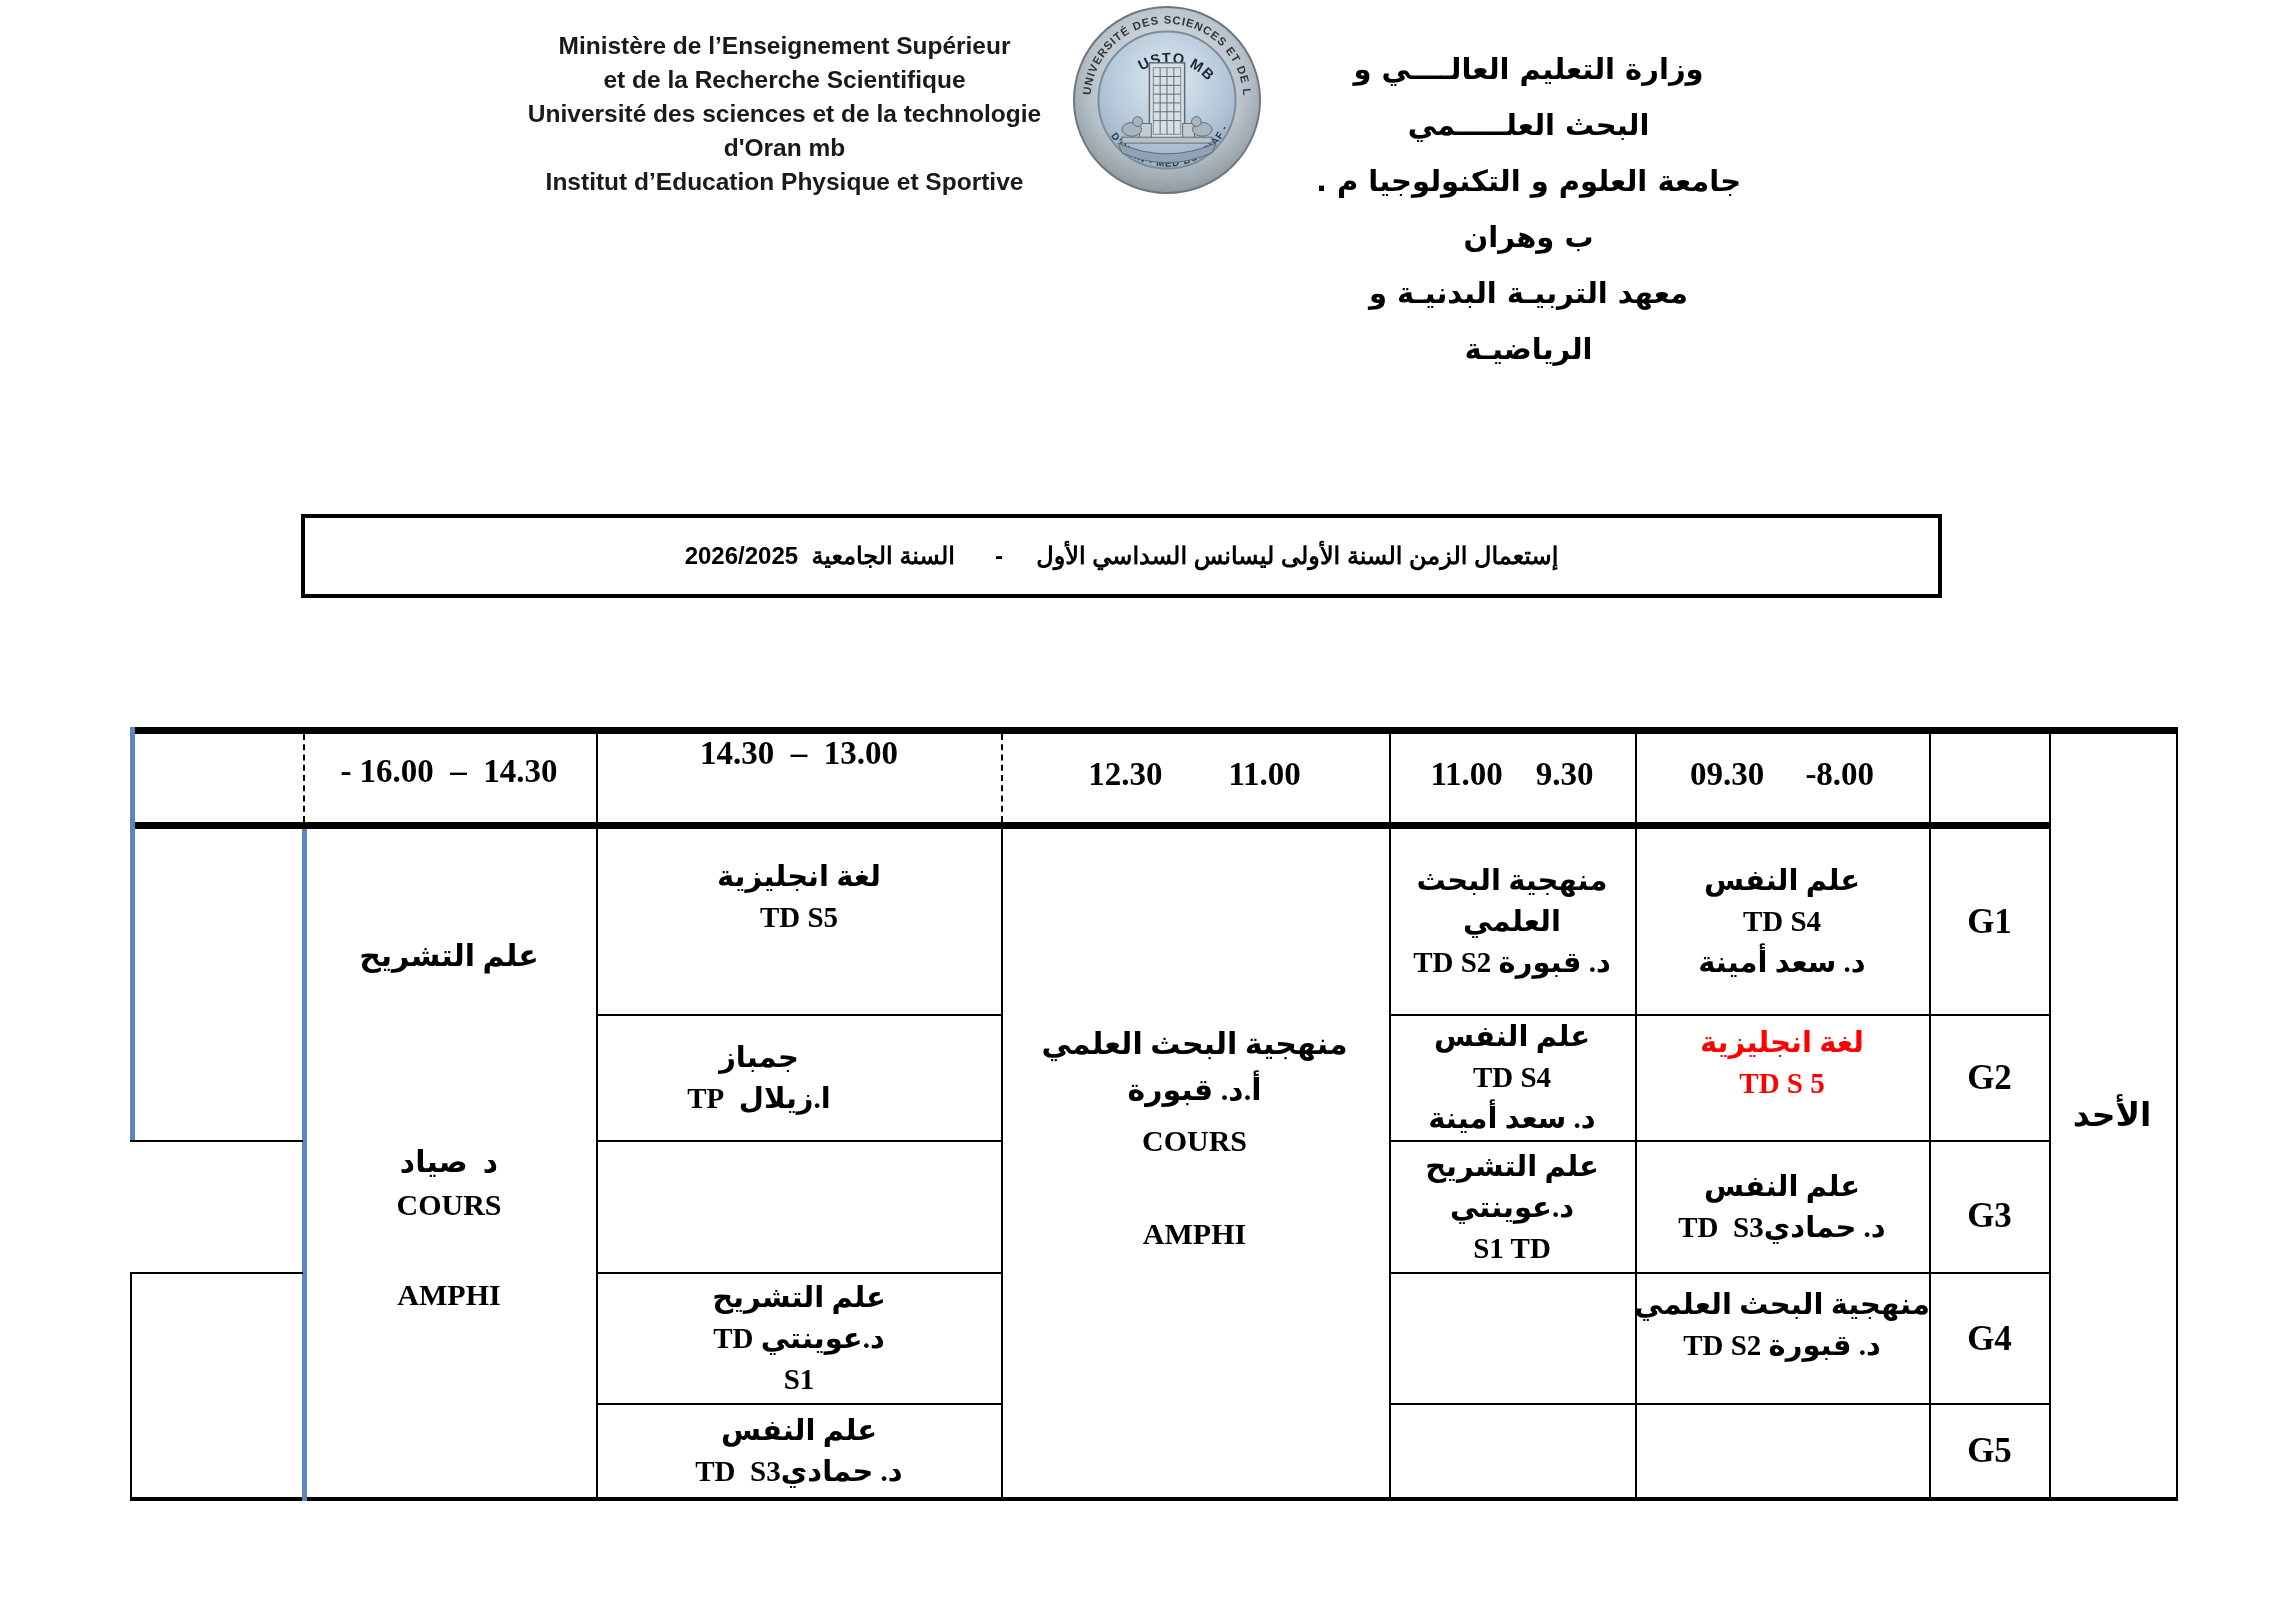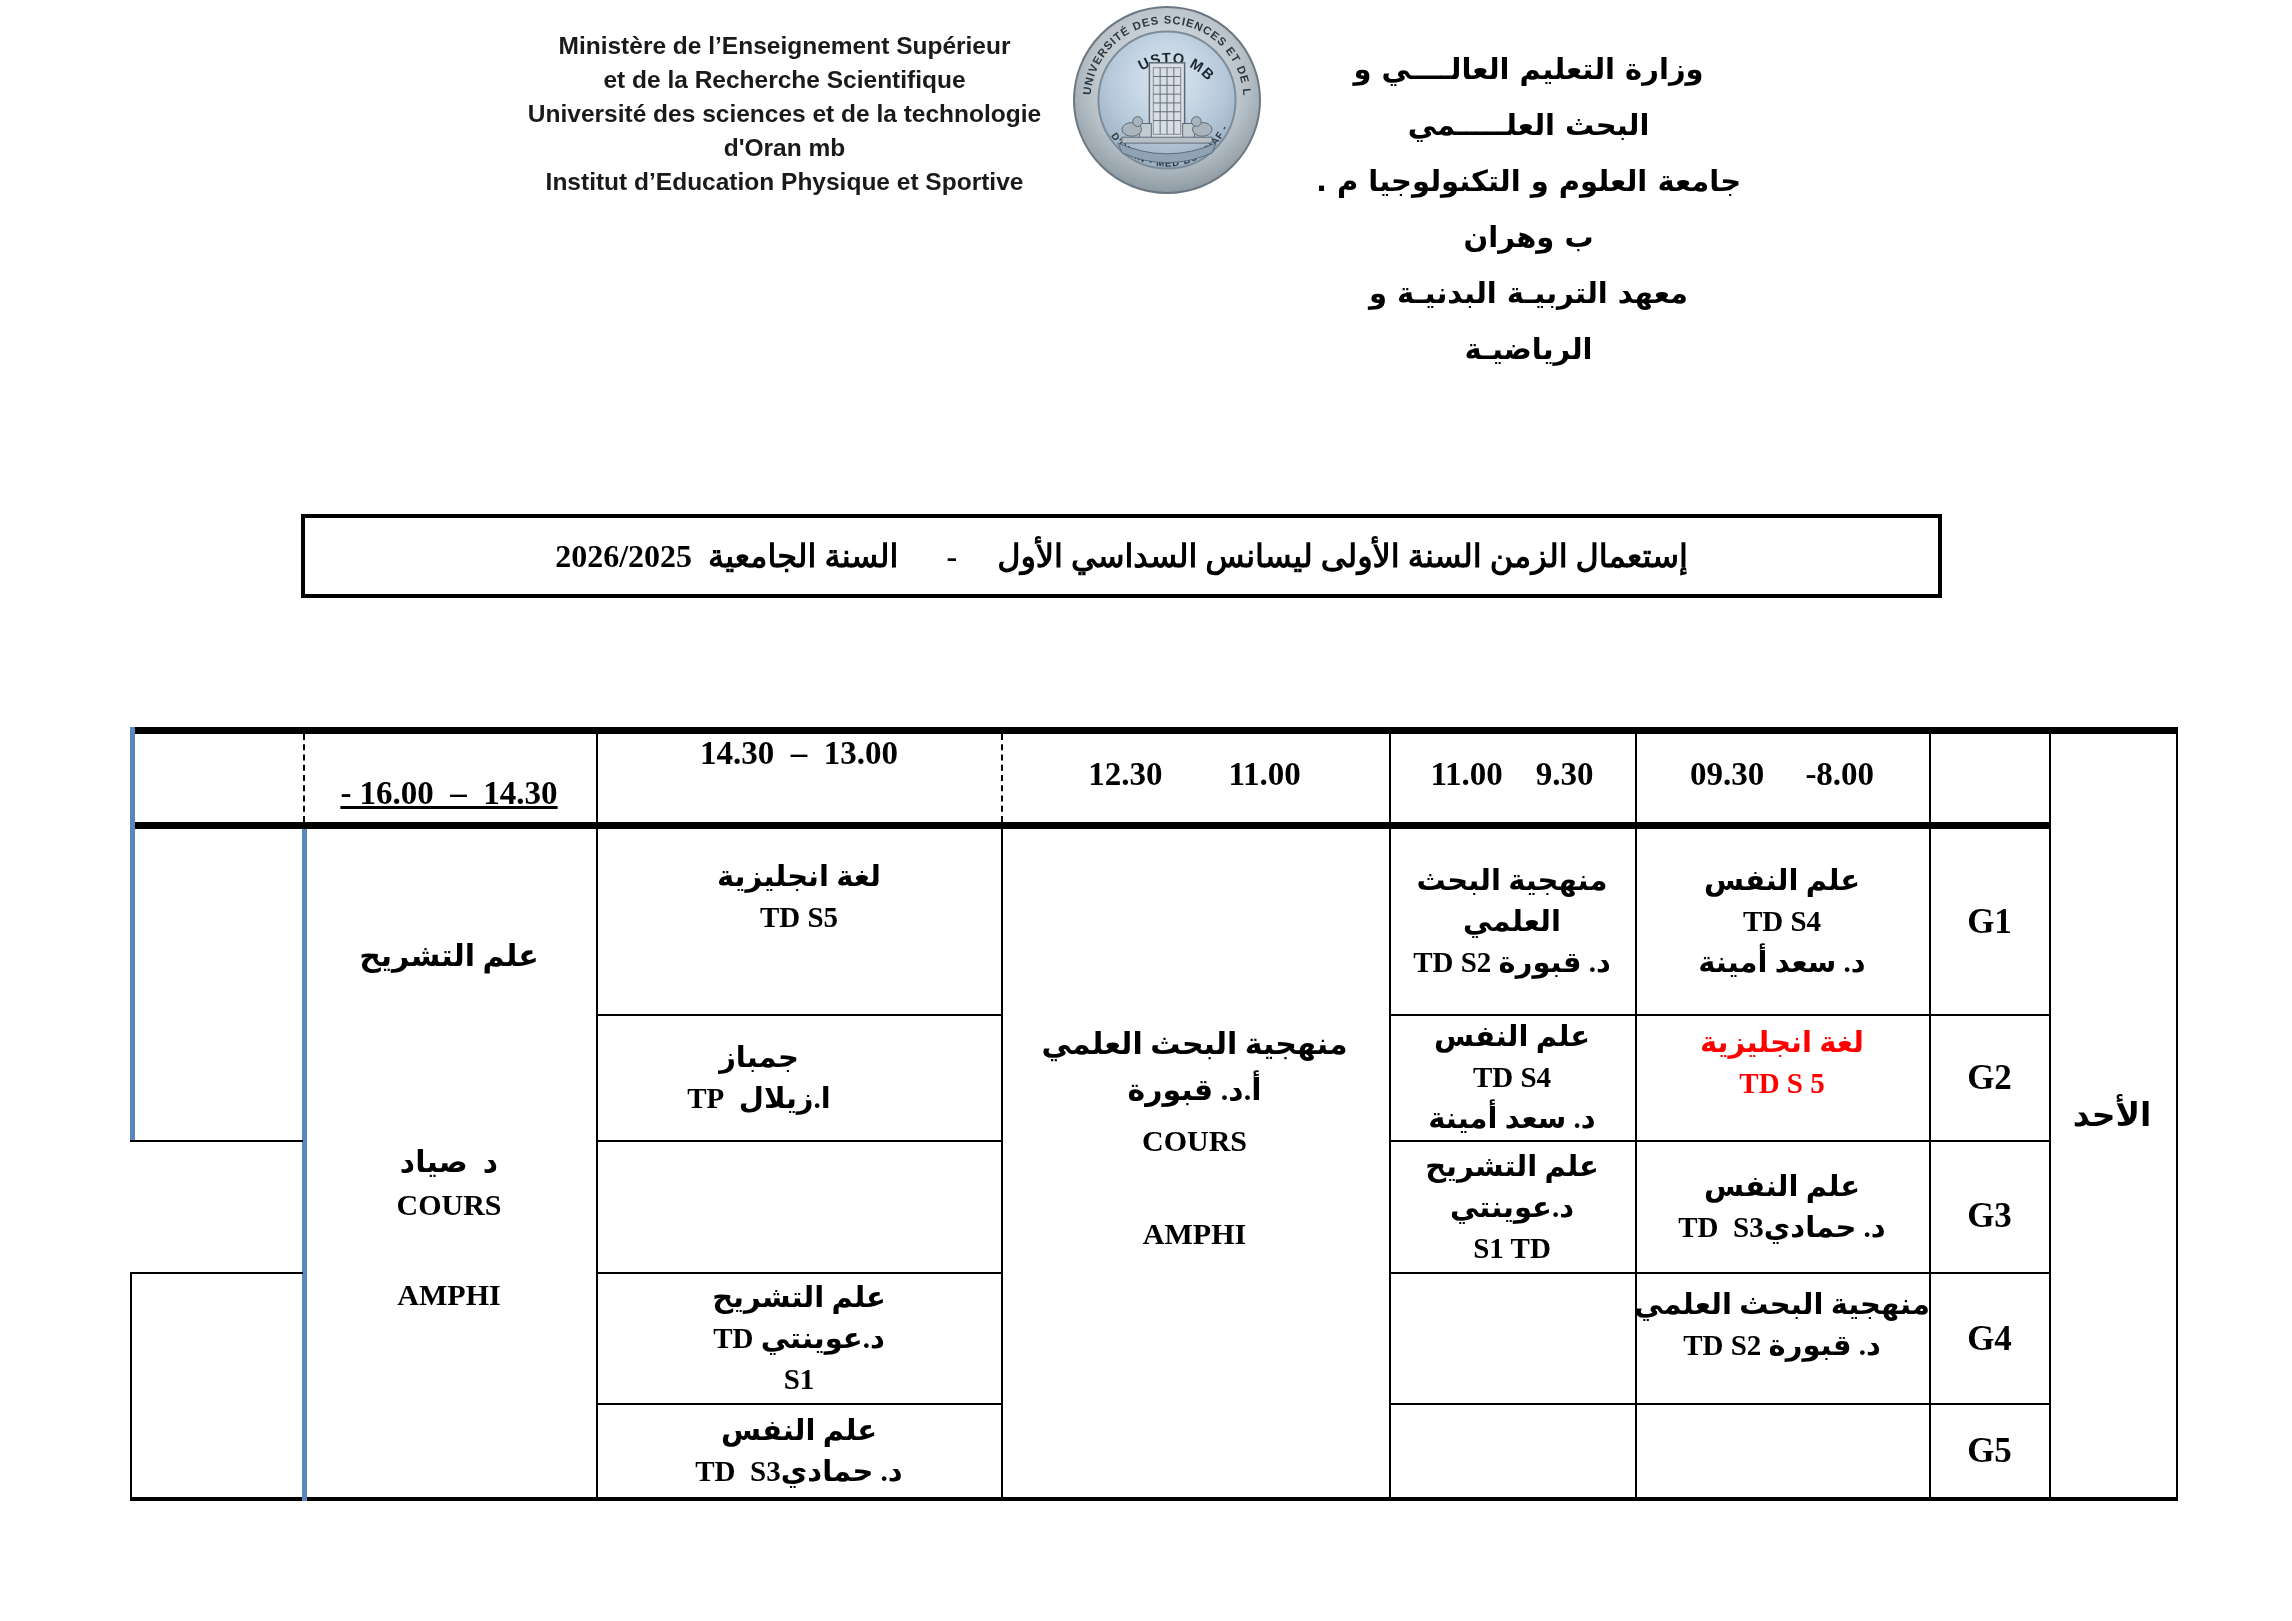--- a/index.html
+++ b/index.html
@@ -20,22 +20,22 @@
     font-family:"DejaVu Sans",sans-serif;
     font-weight:bold; font-size:29px; line-height:56px; color:#000;
   }
   .logo-wrap { position:absolute; left:1071px; top:5.9px; width:192px; height:188px; }
   
   .title-box {
     position:absolute; left:301px; top:514px; width:1633px; height:76px;
     border:4.9px solid #000; display:flex; align-items:center; justify-content:center;
   }
   .title-box .t {
-    direction:rtl; white-space:pre; font-weight:bold; font-size:32px;
-    font-family:Liberation Serif, serif;
+    direction:rtl; white-space:pre; font-weight:bold; font-size:24px;
+    font-family:Liberation Sans, sans-serif;
   }
   
   .tbl { position:absolute; left:130px; top:727px; width:2048px; height:774px; }
   .abs { position:absolute; }
   .hline { position:absolute; background:#000; height:2px; }
   .vline { position:absolute; background:#000; width:2px; }
   .vdash { position:absolute; width:0; border-left:2px dashed #000; }
   .vblue { position:absolute; width:4.9px; background:#5B87C0; }
   .thick { height:6.9px; background:#000; }
   .btm   { height:3.9px; background:#000; }
@@ -169,21 +169,21 @@
     <div class="hline" style="left:1259px;top:287px;width:661px;"></div>
     <div class="hline" style="left:0;top:413px;width:173px;"></div>
     <div class="hline" style="left:466px;top:413px;width:406px;"></div>
     <div class="hline" style="left:1259px;top:413px;width:661px;"></div>
     <div class="hline" style="left:0;top:545px;width:173px;"></div>
     <div class="hline" style="left:466px;top:545px;width:406px;"></div>
     <div class="hline" style="left:1259px;top:545px;width:661px;"></div>
     <div class="hline" style="left:466px;top:676px;width:406px;"></div>
     <div class="hline" style="left:1259px;top:676px;width:661px;"></div>
 
-    <div class="thead" style="left:173px;top:48px;width:292px;text-decoration:underline;">- 16.00  –  14.30</div>
+    <div class="thead" style="left:173px;top:26px;width:292px;">- 16.00  –  14.30</div>
     <div class="thead" style="left:466px;top:7.8px;width:406px;">14.30  –  13.00</div>
     <div class="thead" style="left:871px;top:29px;width:387px;">12.30        11.00</div>
     <div class="thead" style="left:1259px;top:29px;width:246px;">11.00    9.30</div>
     <div class="thead" style="left:1505px;top:29px;width:294px;">09.30     -8.00</div>
 
     <div class="mergeline" style="left:173px;top:211px;width:292px;">علم التشريح</div>
     <div class="mergeline" style="left:173px;top:417px;width:292px;">د  صياد</div>
     <div class="mergeline" style="left:173px;top:461px;width:292px;">COURS</div>
     <div class="mergeline" style="left:173px;top:551px;width:292px;">AMPHI</div>
 

